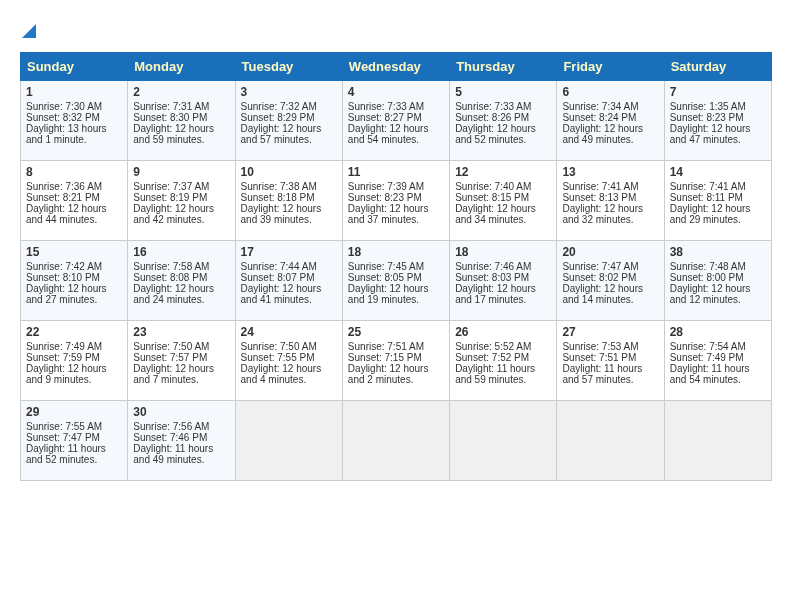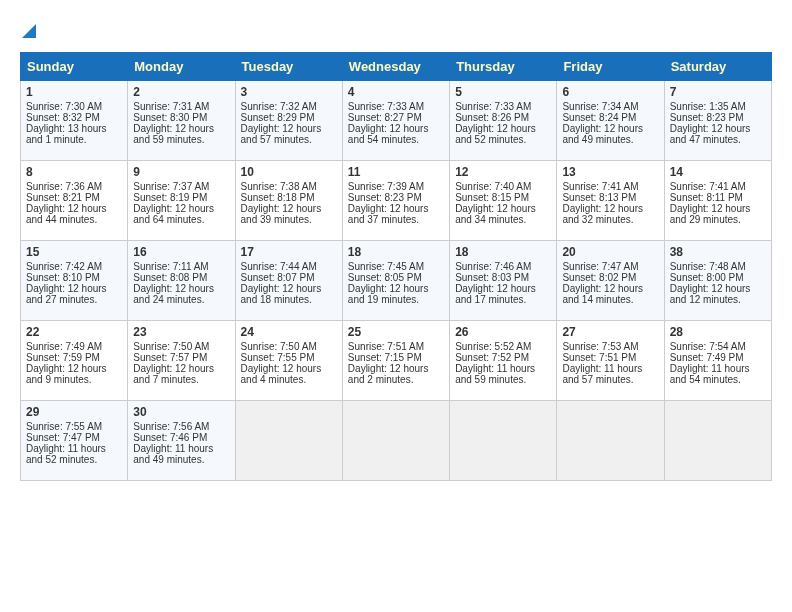--- a/index.html
+++ b/index.html
@@ -181,21 +181,21 @@
           <div>Sunrise: 7:36 AM</div>
           <div>Sunset: 8:21 PM</div>
           <div>Daylight: 12 hours</div>
           <div>and 44 minutes.</div>
         </td>
         <td>
           <span class="day-num">9</span>
           <div>Sunrise: 7:37 AM</div>
           <div>Sunset: 8:19 PM</div>
           <div>Daylight: 12 hours</div>
-          <div>and 64 minutes.</div>
+          <div>and 42 minutes.</div>
         </td>
         <td>
           <span class="day-num">10</span>
           <div>Sunrise: 7:38 AM</div>
           <div>Sunset: 8:18 PM</div>
           <div>Daylight: 12 hours</div>
           <div>and 39 minutes.</div>
         </td>
         <td>
           <span class="day-num">11</span>
@@ -229,31 +229,31 @@
       <tr>
         <td>
           <span class="day-num">15</span>
           <div>Sunrise: 7:42 AM</div>
           <div>Sunset: 8:10 PM</div>
           <div>Daylight: 12 hours</div>
           <div>and 27 minutes.</div>
         </td>
         <td>
           <span class="day-num">16</span>
-          <div>Sunrise: 7:11 AM</div>
+          <div>Sunrise: 7:58 AM</div>
           <div>Sunset: 8:08 PM</div>
           <div>Daylight: 12 hours</div>
           <div>and 24 minutes.</div>
         </td>
         <td>
           <span class="day-num">17</span>
           <div>Sunrise: 7:44 AM</div>
           <div>Sunset: 8:07 PM</div>
           <div>Daylight: 12 hours</div>
-          <div>and 18 minutes.</div>
+          <div>and 41 minutes.</div>
         </td>
         <td>
           <span class="day-num">18</span>
           <div>Sunrise: 7:45 AM</div>
           <div>Sunset: 8:05 PM</div>
           <div>Daylight: 12 hours</div>
           <div>and 19 minutes.</div>
         </td>
         <td>
           <span class="day-num">18</span>

